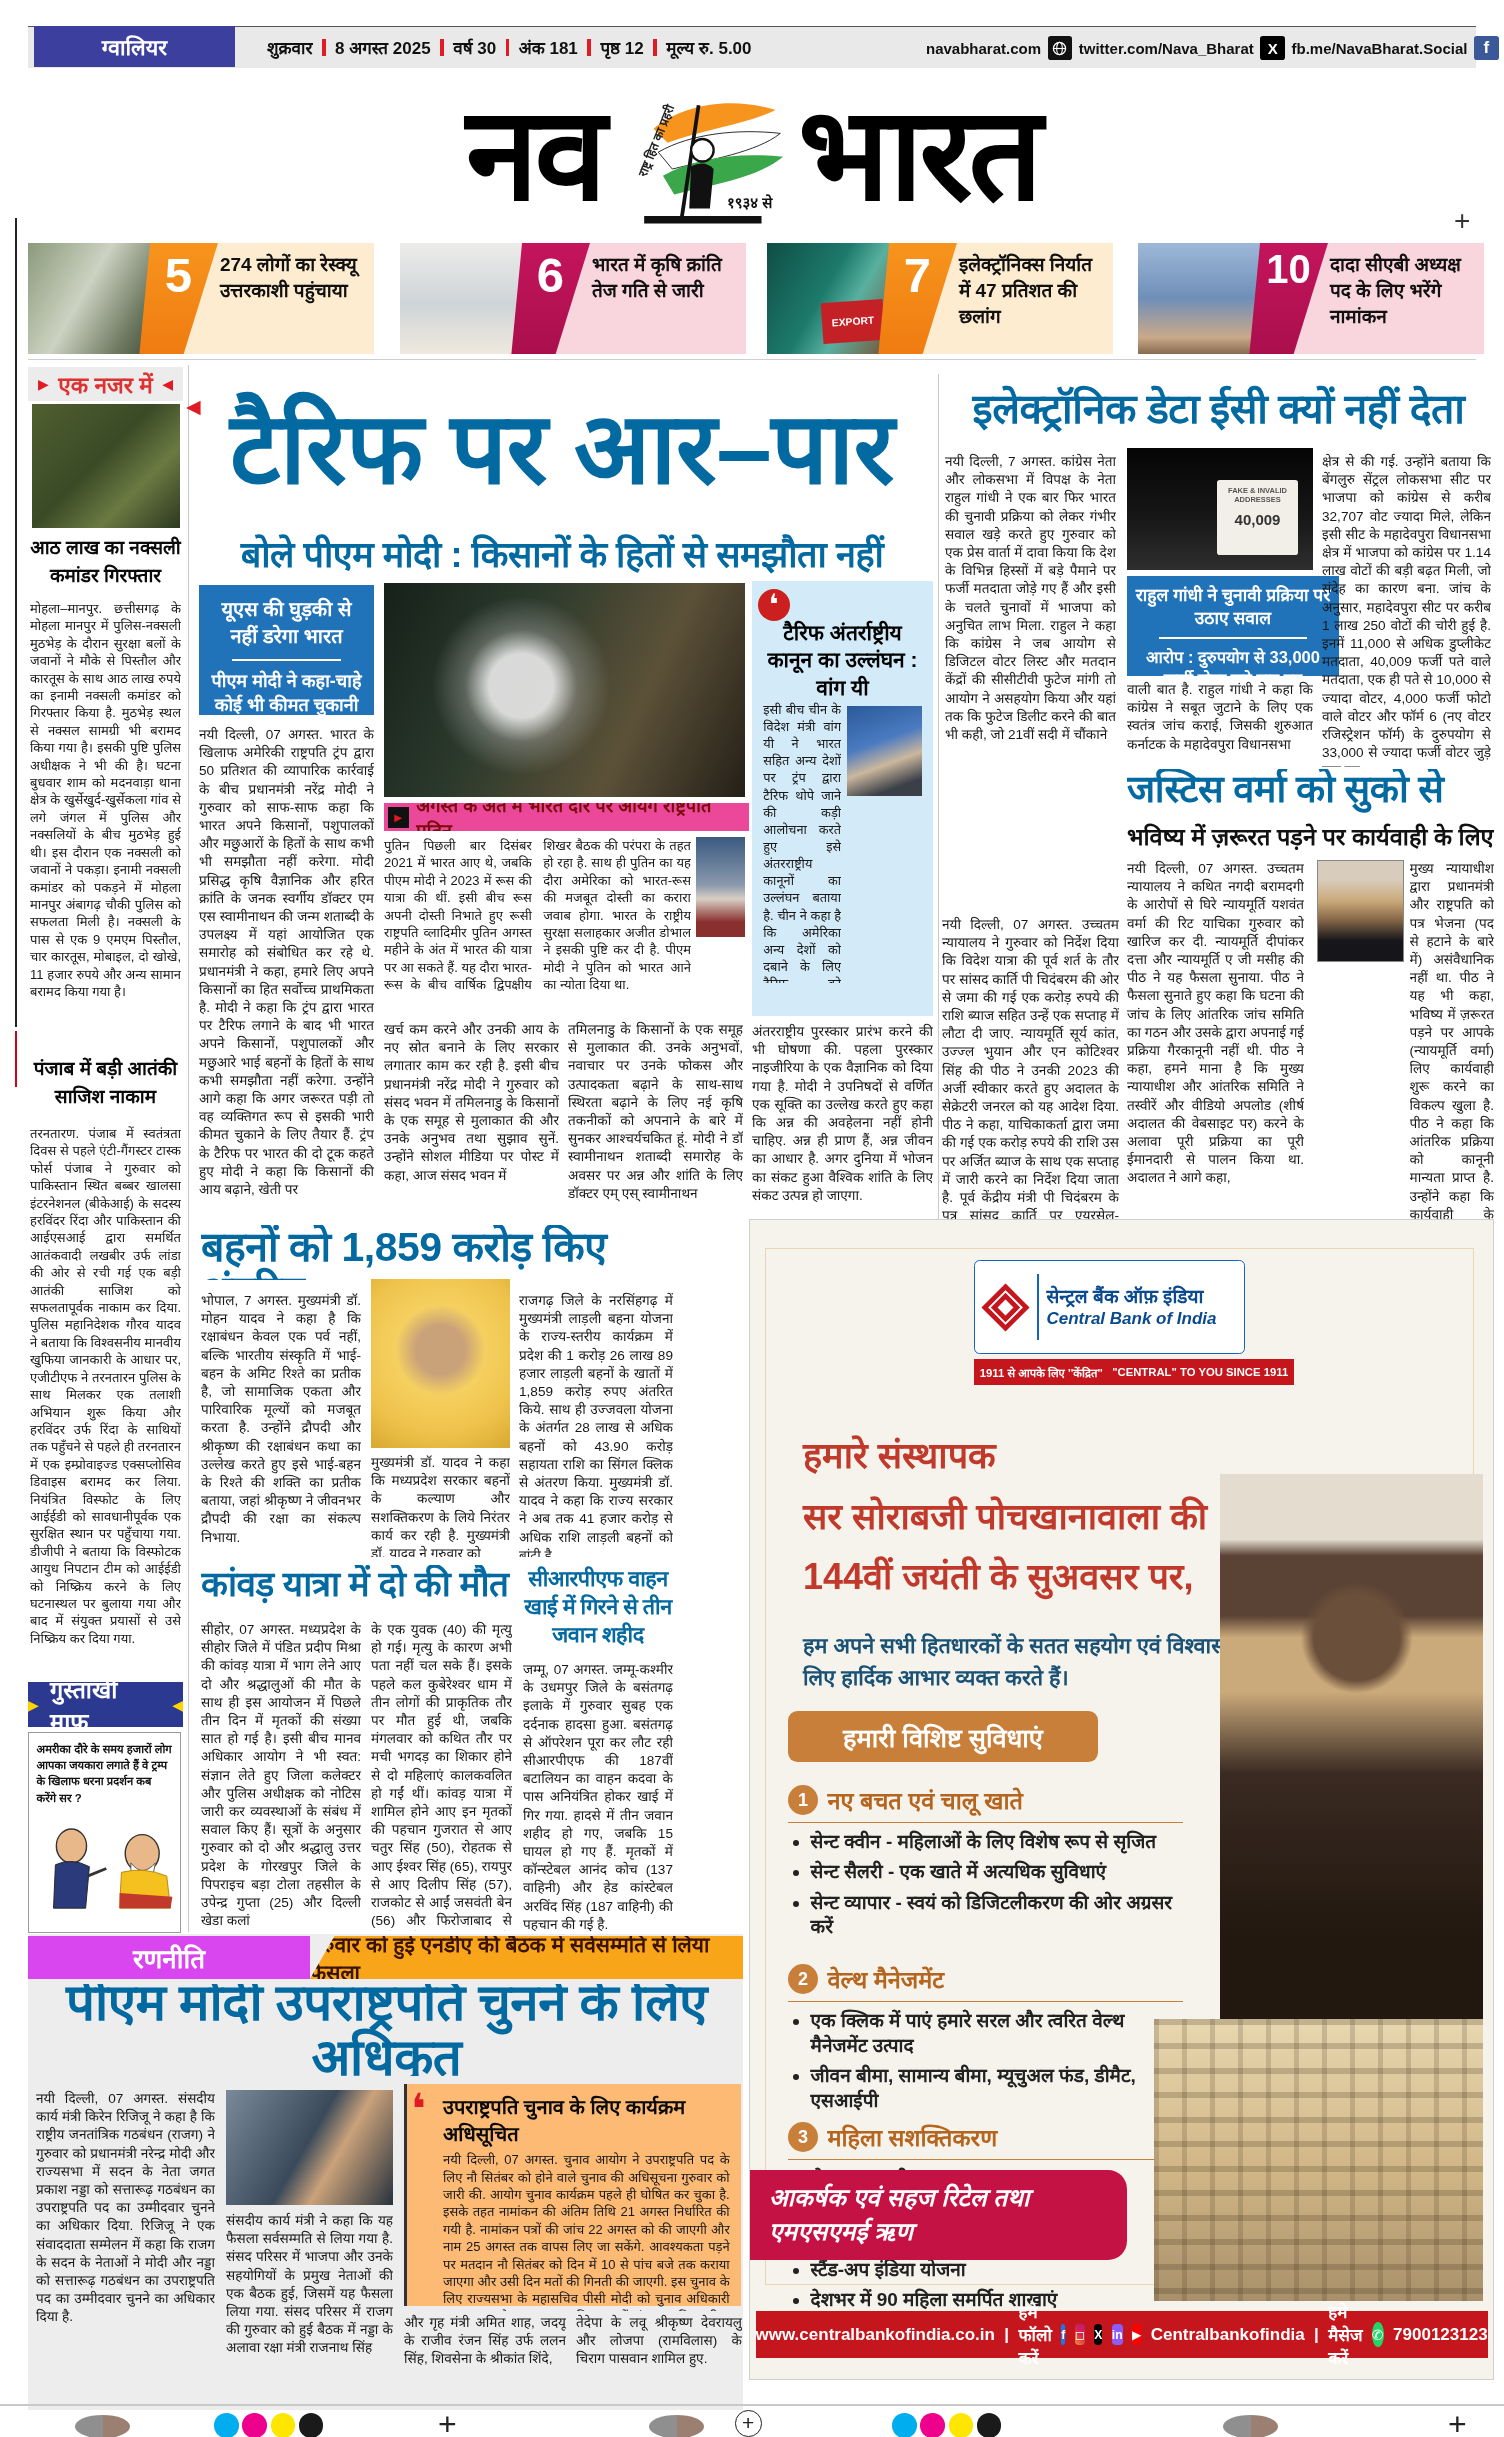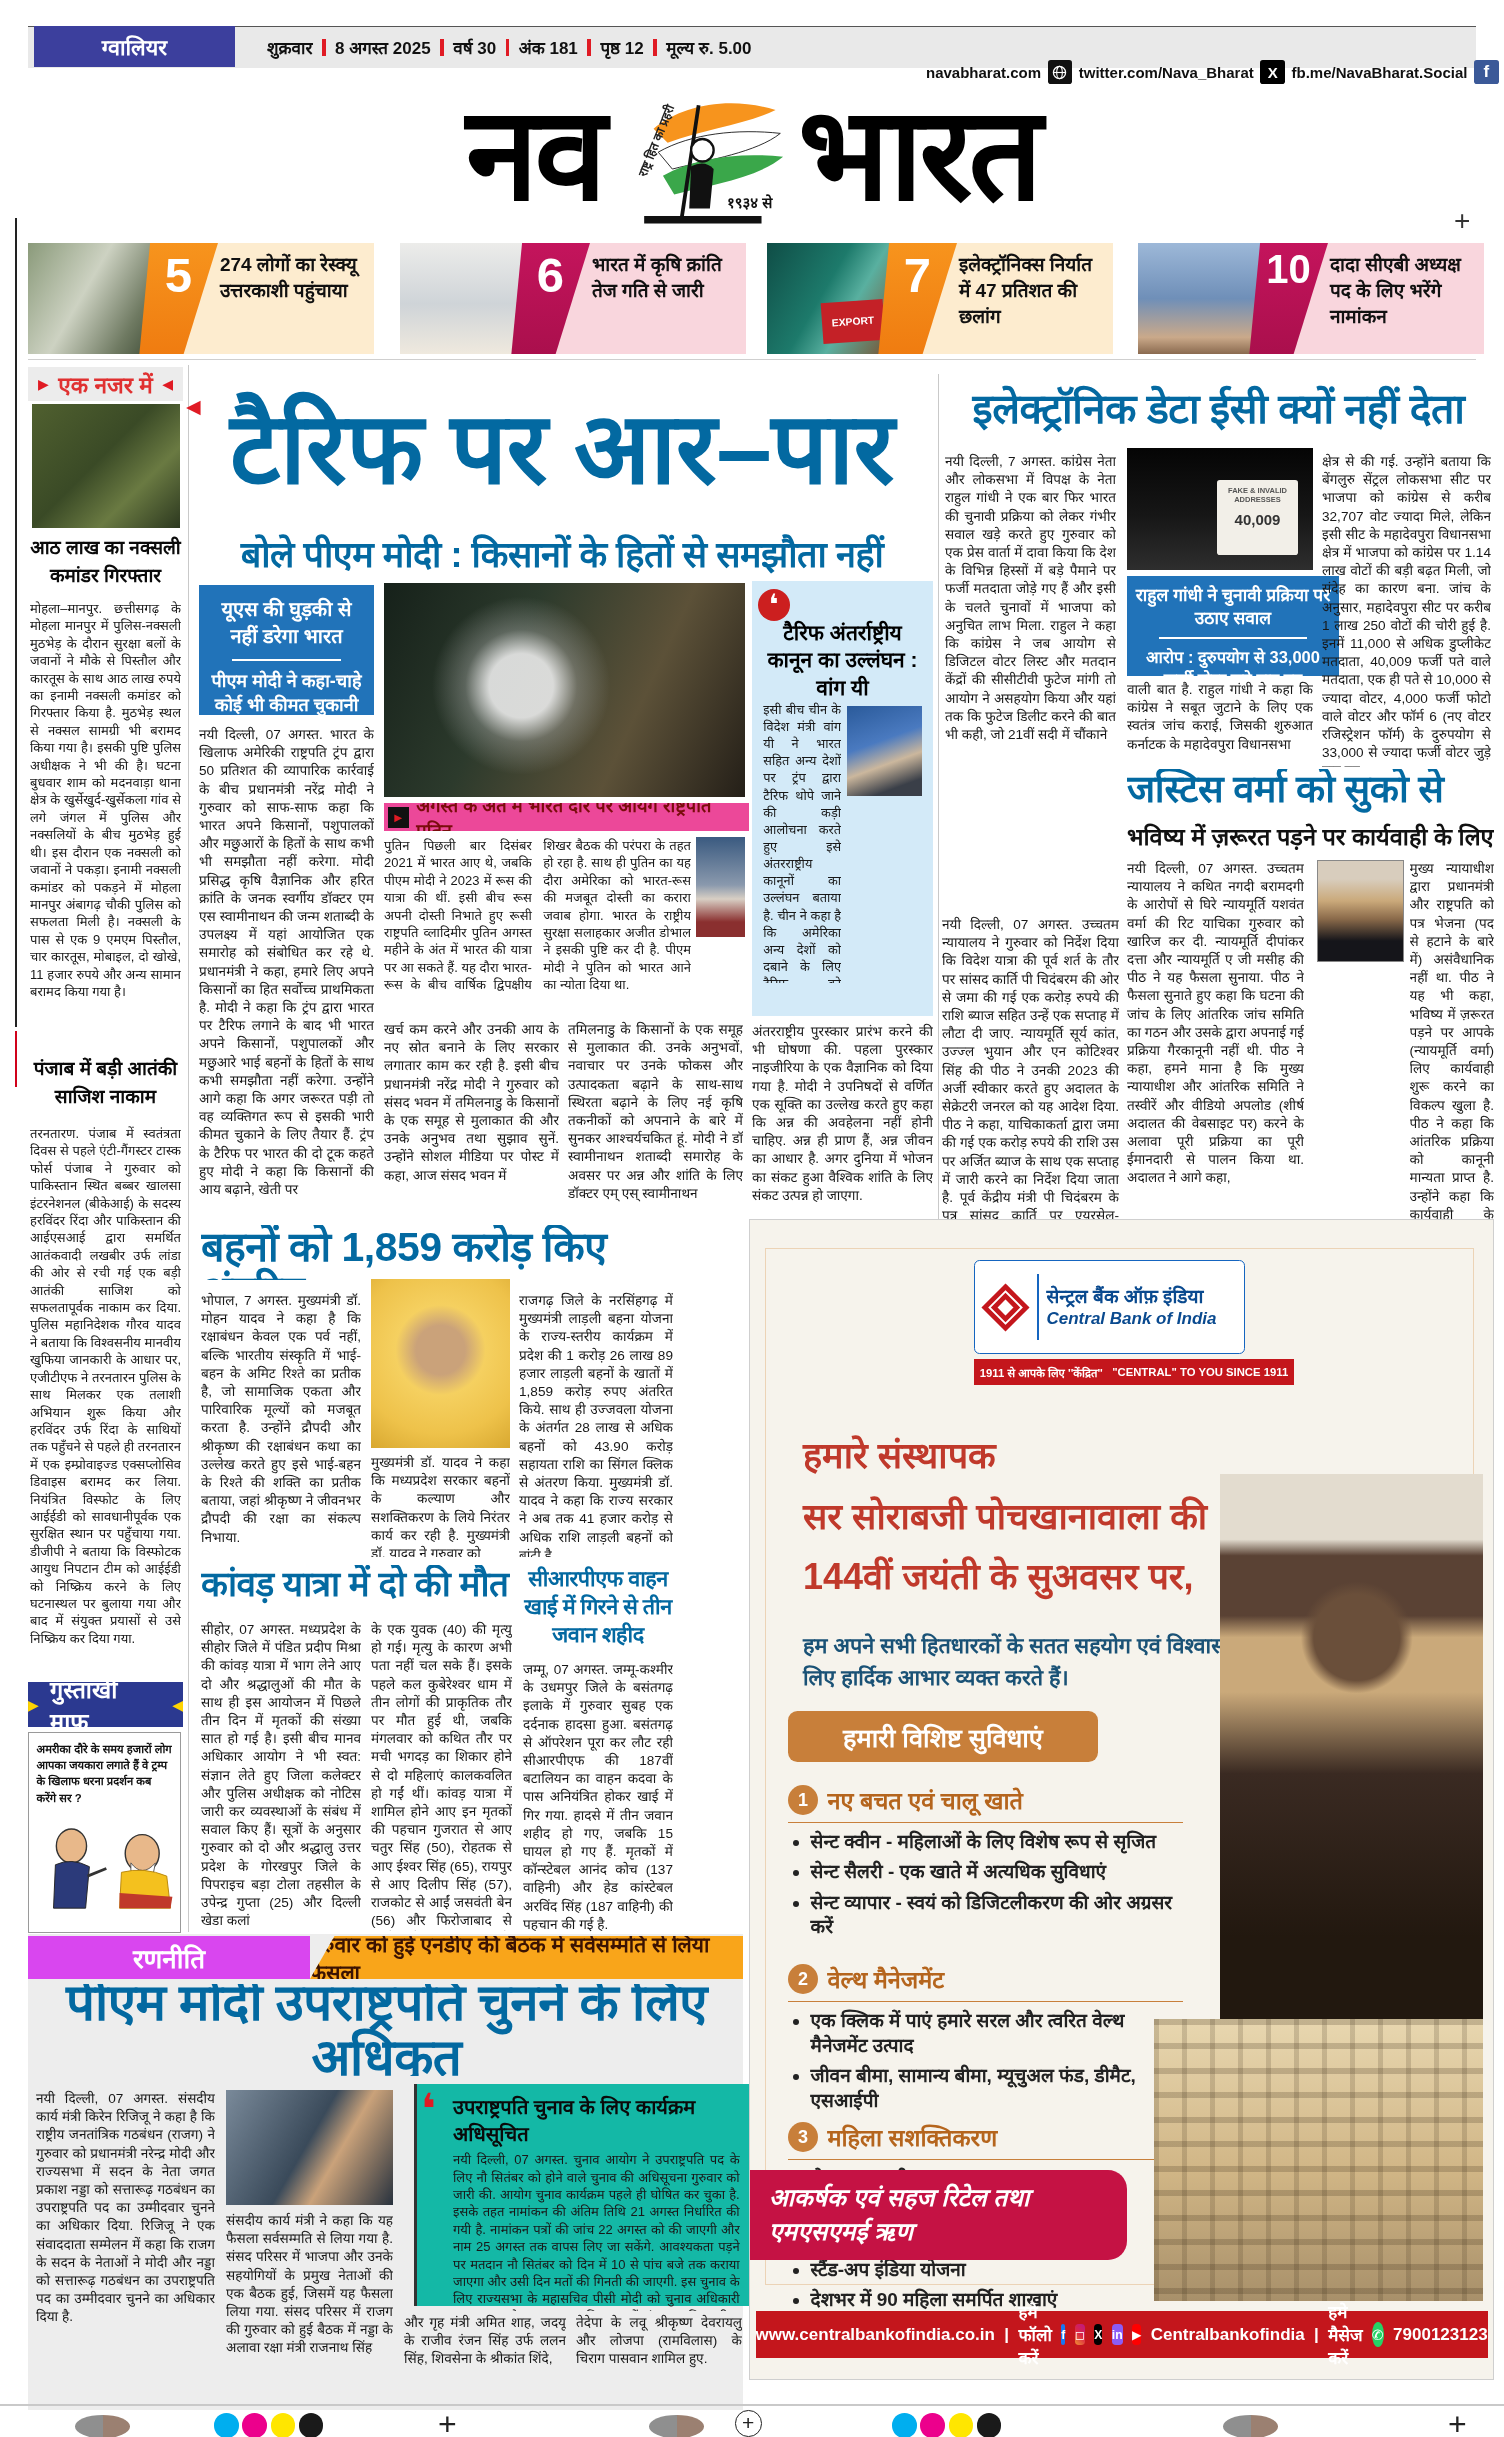--- a/index.html
+++ b/index.html
@@ -46,21 +46,21 @@
   .wangbox .wt{font-weight:900;font-size:21px;line-height:1.3;color:#000;text-align:center;}
   .qdisc{width:32px;height:32px;border-radius:50%;background:#cc1f1f;color:#fff;font-size:28px;line-height:32px;text-align:center;font-weight:900;}
   .qdisc::after{content:"❛";}
   .capbox{background:#2173b9;color:#fff;text-align:center;padding:7.5px 7.5px;}
   .capbox .c1{font-weight:900;font-size:17.4px;line-height:1.35;}
   .capbox .dv{height:1.9px;background:#fff;width:75%;margin:6.6px auto;}
   .capbox .c2{font-weight:bold;font-size:16.5px;line-height:1.35;}
   
   .redban{background:#d946ef;color:#fff;font-weight:900;font-size:26px;}
   .yellowban{background:#f9a51a;color:#3a1202;font-weight:900;font-size:21px;display:flex;align-items:center;justify-content:center;}
-  .notif{background:#14b8a6;padding:9.4px 11.3px 7.5px 36px;position:relative;border-left:3.8px solid #333;margin-left:10px;}
+  .notif{background:#fdba74;padding:9.4px 11.3px 7.5px 36px;position:relative;border-left:3.8px solid #333;}
   .notif .nq{position:absolute;left:3.8px;top:3.8px;color:#e01b24;font-size:43px;font-weight:900;line-height:1;}
   .notif .nq::after{content:"❛";}
   .notif .nt{font-weight:900;font-size:20px;margin-bottom:3.8px;color:#0a0a0a;}
   
   .ad{background:#f6f3ec;border:0.9px solid #cfcfcf;}
   .adframe{border:1.9px solid #ecd3b6;}
   .adlogo{background:#fff;border:1.9px solid #1565c0;border-radius:5.6px;display:flex;align-items:center;padding:5.6px;gap:7.5px;}
   .adlogo .lt1{color:#0a4a8f;font-weight:900;font-size:19px;line-height:1.25;}
   .adlogo .lt2{color:#0a4a8f;font-weight:bold;font-style:italic;font-size:17px;}
   .adstrip{background:#c4161c;color:#fff;font-weight:bold;font-size:11.3px;display:flex;align-items:center;justify-content:center;gap:9.4px;}
@@ -95,21 +95,21 @@
     <span>8 अगस्त 2025</span>
       <span class="redsep"></span>
     <span>वर्ष 30</span>
       <span class="redsep"></span>
     <span>अंक 181</span>
       <span class="redsep"></span>
     <span>पृष्ठ 12</span>
       <span class="redsep"></span>
     <span>मूल्य रु. 5.00</span>
   </div>
-  <div class="abs weblinks" style="left:926px;top:35px;height:26px;margin-top:24px;">
+  <div class="abs weblinks" style="left:926px;top:35px;height:26px;">
     <span>navabharat.com</span>
     <span class="sicon" style="background:#111;border-radius:2.8px;">
       <svg width="15" height="15" viewBox="0 0 16 16">
           <circle cx="8" cy="8" r="6.5" fill="none" stroke="#fff" stroke-width="1.4"></circle>
           <line x1="1.5" y1="8" x2="14.5" y2="8" stroke="#fff" stroke-width="1.2"></line>
           <ellipse cx="8" cy="8" rx="3" ry="6.5" fill="none" stroke="#fff" stroke-width="1.2"></ellipse>
         </svg>
     </span>
     <span>twitter.com/Nava_Bharat</span>
     <span class="sicon" style="background:#000;border-radius:2.8px;">X</span>

